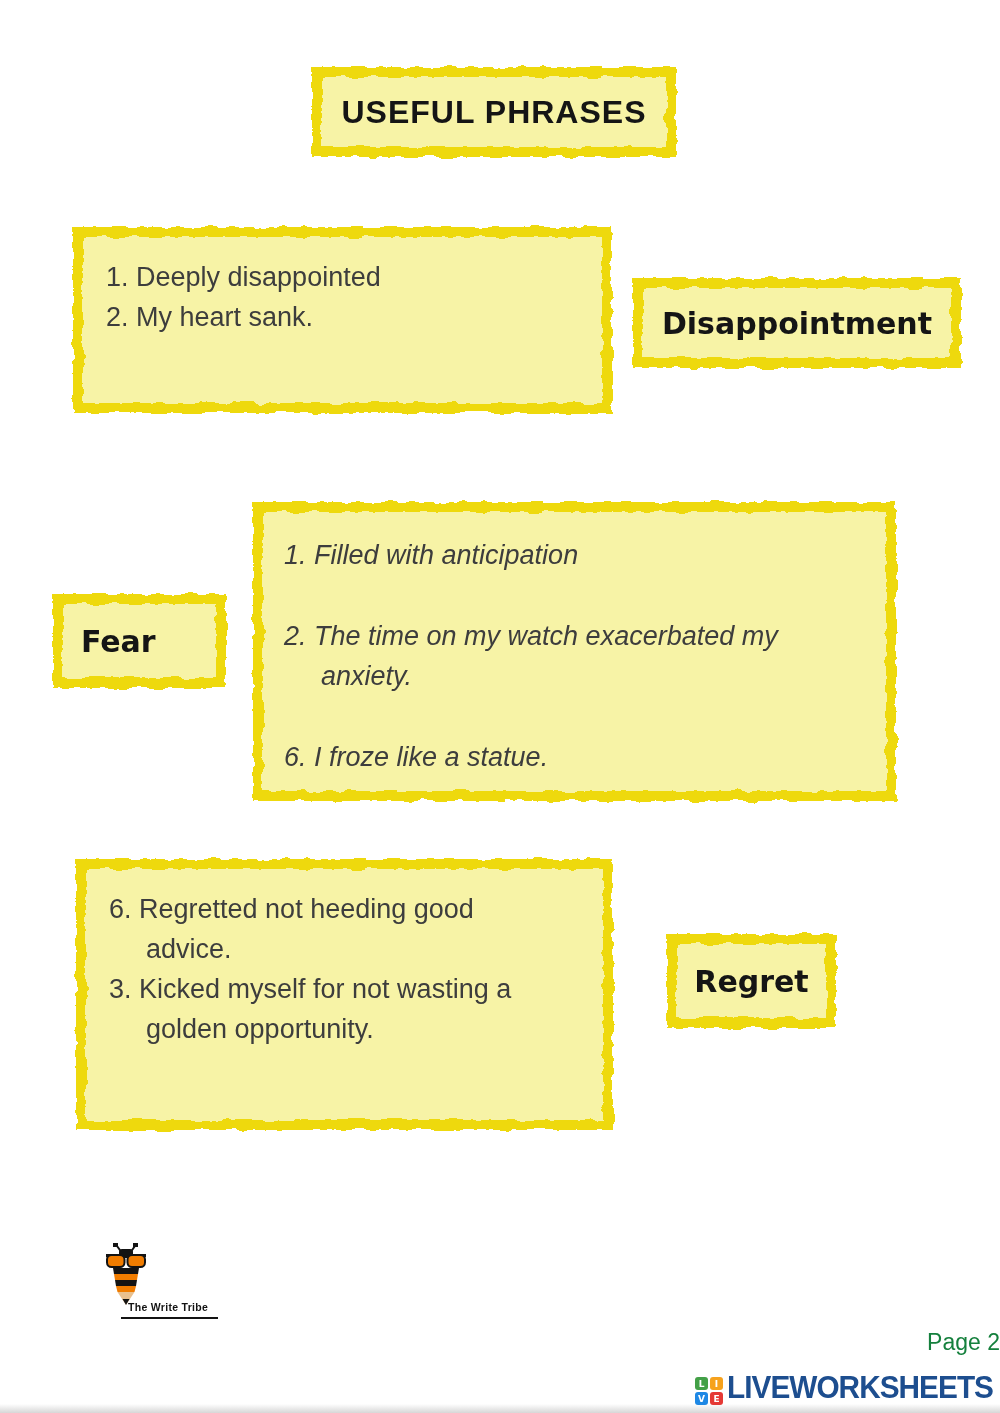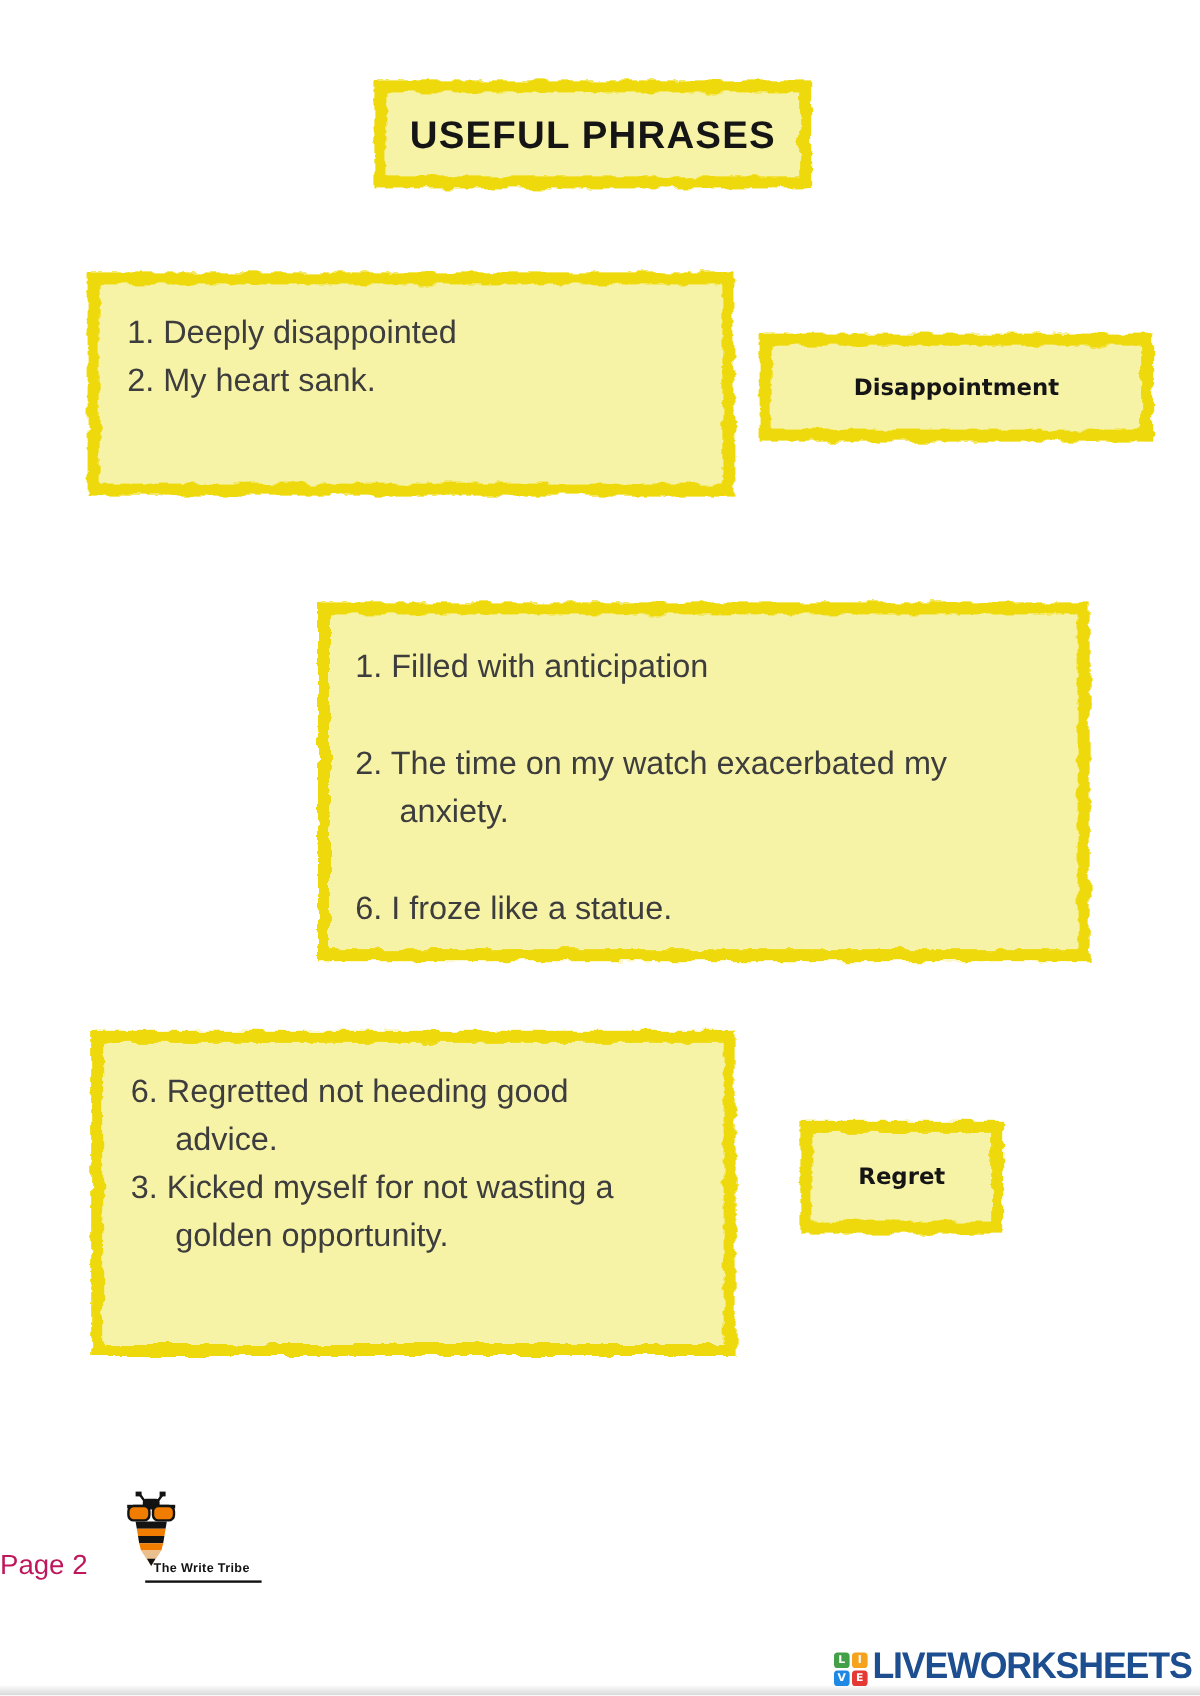--- a/index.html
+++ b/index.html
@@ -33,41 +33,41 @@
   }
   .title-box{
     left:315px; top:70px; width:358px; height:84px;
     display:flex; align-items:center; justify-content:center;
   }
   .title-box .heading{
     font-family:"Liberation Sans", sans-serif;
     font-size:32px; letter-spacing:1px;
   }
   .label-box{ display:flex; align-items:center; justify-content:center; }
-  .label-box .heading{ font-size:19px; }
+  .label-box .heading{ font-size:30px; }
   .label-disappointment{ left:636px; top:281px; width:322px; height:84px; }
   .label-fear{ left:56px; top:597px; width:167px; height:88px; justify-content:flex-start; padding-left:25px; }
   .label-regret{ left:670px; top:937px; width:163px; height:88px; }
 
   .phrase-box{ color:var(--body_text,#3d3d3d); font-size:27px; line-height:40px; }
   .phrase-item{
     padding-left:37px;
     text-indent:-37px;
     white-space:pre-line;
   }
   .box-disappointment{ left:76px; top:230px; width:533px; height:180px; padding:27px 15px 0 30px; }
-  .box-fear{ left:268px; top:505px; width:637px; height:293px; padding:30px 20px 0 28px; }
+  .box-fear{ left:256px; top:505px; width:637px; height:293px; padding:30px 20px 0 28px;font-style:italic; }
   .box-fear .phrase-item{ margin-bottom:41px; }
   .box-fear .phrase-item:last-child{ margin-bottom:0; }
   .box-regret{ left:79px; top:862px; width:531px; height:265px; padding:27px 15px 0 30px; }
 
   
   .page-number{
-    position:absolute; left:0; right:0; top:1291px;
-    text-align:left; font-size:23px; color:#be185d;
+    position:absolute; left:0; right:0; top:1329px;
+    text-align:right; font-size:23px; color:#15803d;
   }
   .write-tribe{ position:absolute; left:98px; top:1242px; width:130px; height:82px;text-align:right; }
   .write-tribe svg{ position:absolute; left:2px; top:0; }
   .write-tribe-label{
     position:absolute; left:30px; top:59px;
     font-size:10.5px; font-weight:bold; color:#131313;
     letter-spacing:0.3px; white-space:nowrap;
   }
   .write-tribe-underline{
     position:absolute; left:23px; top:75px; width:97px; height:2px; background:#131313;
@@ -117,20 +117,23 @@
 
   <div class="crayon-box phrase-box box-disappointment">
     <div class="phrase-item">1. Deeply disappointed</div>
     <div class="phrase-item">2. My heart sank.</div>
   </div>
 
   <div class="crayon-box label-box label-disappointment">
     <span class="heading">Disappointment</span>
   </div>
 
+  <div class="crayon-box label-box label-fear">
+    <span class="heading">Fear</span>
+  </div>
 
   <div class="crayon-box phrase-box box-fear">
     <div class="phrase-item">1. Filled with anticipation</div>
     <div class="phrase-item">2. The time on my watch exacerbated my
 anxiety.</div>
     <div class="phrase-item">6. I froze like a statue.</div>
   </div>
 
   <div class="crayon-box phrase-box box-regret">
     <div class="phrase-item">6. Regretted not heeding good

